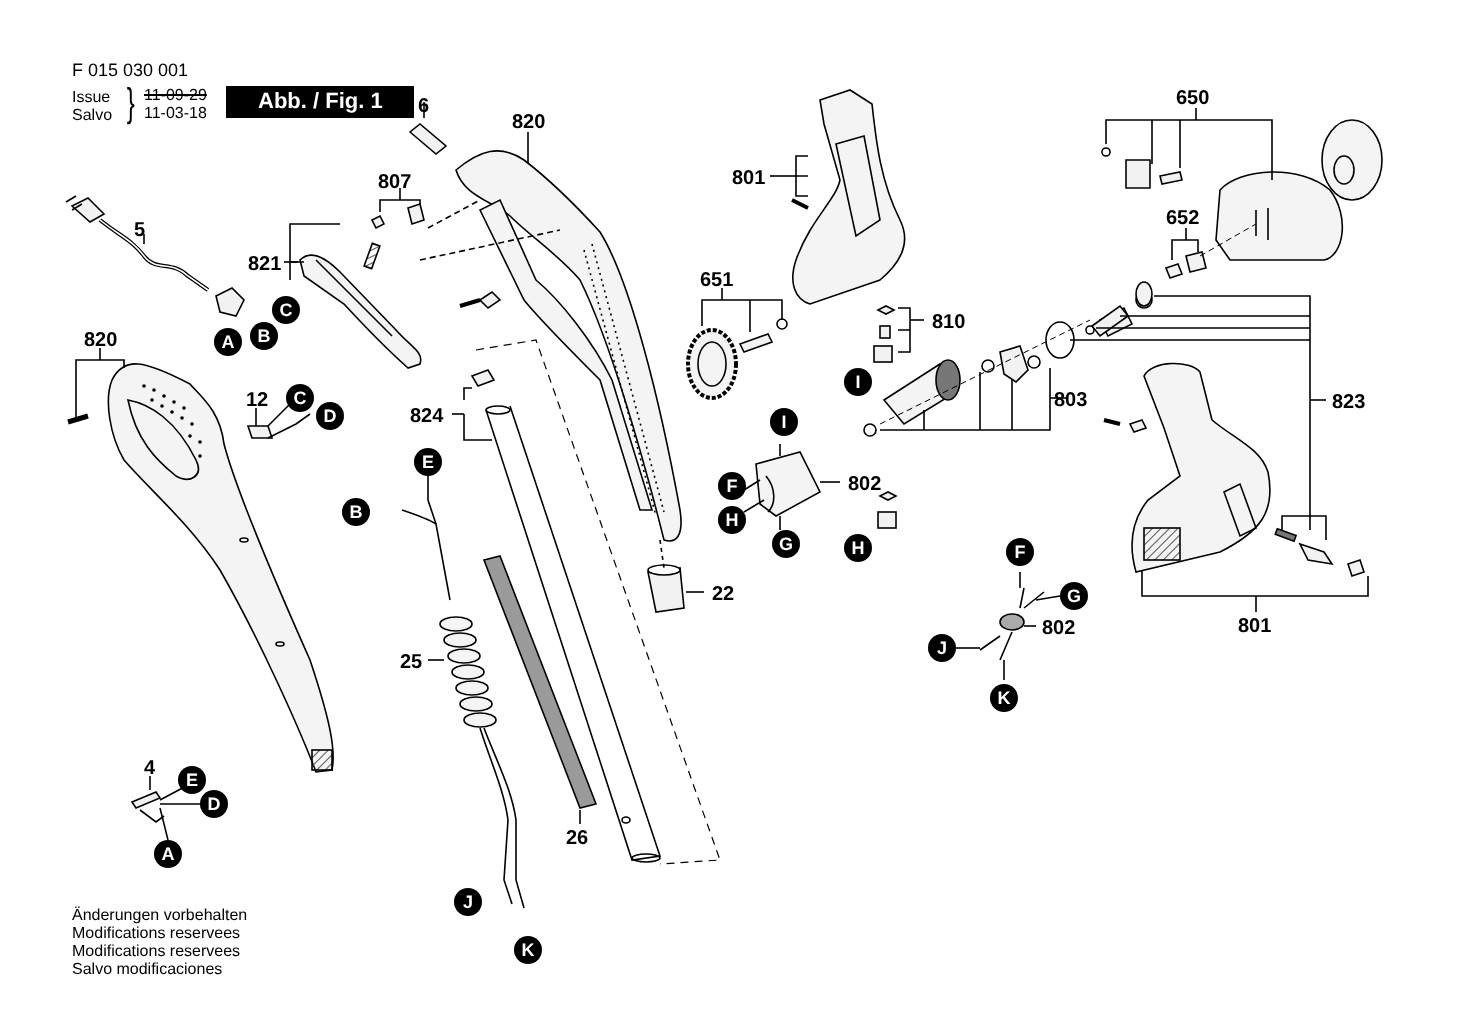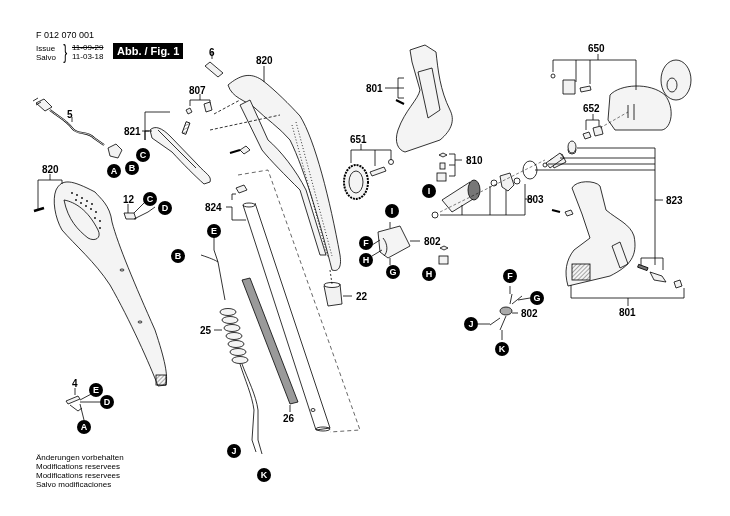--- a/index.html
+++ b/index.html
@@ -3,30 +3,30 @@
 <meta charset="utf-8">
 <style>
   html,body{margin:0;padding:0;background:#ffffff;}
   body{width:730px;height:516px;position:relative;overflow:hidden;font-family:"Liberation Sans",sans-serif;color:#000;}
   .abs{position:absolute;}
   .doc-number{left:36px;top:30px;font-size:9px;}
   .stand-lbl{left:36px;top:44px;font-size:8px;line-height:9px;}
   .brace{left:62px;top:42px;font-size:20px;line-height:20px;font-weight:normal;transform:scaleX(0.6);}
   .date-old{left:72px;top:43px;font-size:8px;text-decoration:line-through;line-height:9px;}
   .date-new{left:72px;top:52px;font-size:8px;line-height:9px;}
-  .fig-badge{left:113px;top:43px;background:#000;color:#fff;font-weight:bold;font-size:11px;padding:1px 4px;line-height:14px;}
+  .fig-badge{left:113px;top:43px;background:#000;color:#fff;font-weight:bold;font-size:11px;padding:1px 16px;line-height:14px;}
   .footer{left:36px;top:453px;font-size:8px;line-height:9px;}
   svg#diagram{position:absolute;left:0;top:0;}
   .pn{font-family:"Liberation Sans",sans-serif;font-weight:bold;font-size:10px;}
   .cl{font-family:"Liberation Sans",sans-serif;font-weight:bold;font-size:9px;fill:#fff;text-anchor:middle;}
 </style>
 </head>
 <body>
 
-<div class="abs doc-number">F 012 070 001</div>
+<div class="abs doc-number">F 015 030 001</div>
 <div class="abs stand-lbl">
   <div>Issue</div>
   <div>Salvo</div>
 </div>
 <div class="abs brace">}</div>
 <div class="abs date-old">11-09-29</div>
 <div class="abs date-new">11-03-18</div>
 <div class="abs fig-badge">Abb. / Fig. 1</div>
 
 <div class="abs footer">

